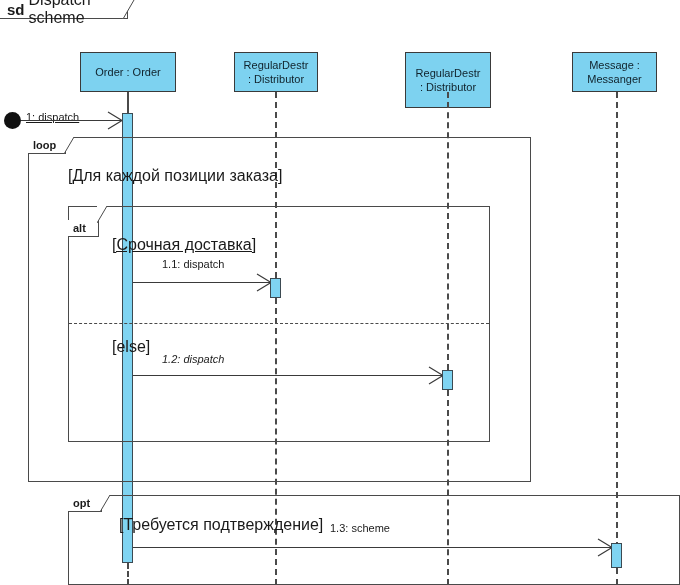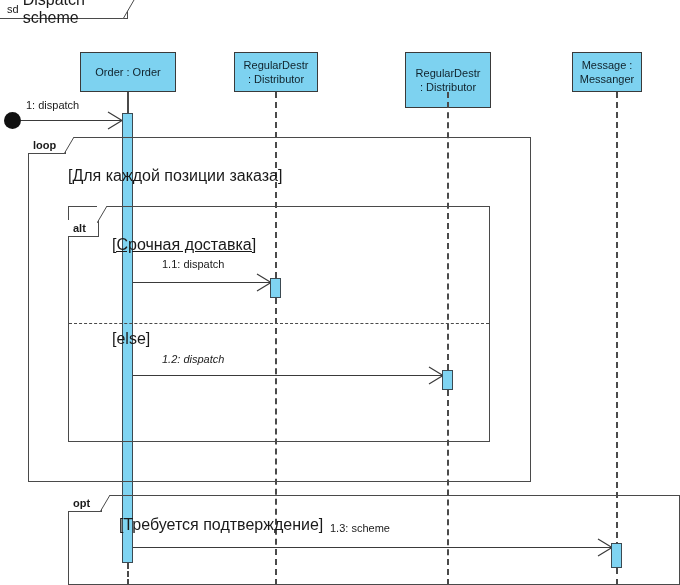--- a/index.html
+++ b/index.html
@@ -11,21 +11,21 @@
   }
   .abs{position:absolute;}
 
   
   #frame-tab{
     left:0;top:0;width:128px;height:19px;
     border-right:1px solid #4a4a4a;border-bottom:1px solid #4a4a4a;
     background:#fff;box-sizing:border-box;
     display:flex;align-items:center;padding-left:7px;gap:4px;
   }
-  #frame-tab .kw{font-weight:normal;font-size:11px;}
+  #frame-tab .kw{font-weight:bold;font-size:15px;}
   #frame-tab .nm{font-size:16px;}
   #frame-tab-corner{
     left:121px;top:0;width:14px;height:20px;overflow:hidden;
   }
   #frame-tab-corner svg{display:block;}
 
   
   .ll-head{
     box-sizing:border-box;
     background:#7dd2f0;border:1px solid #3a3a3a;
@@ -87,39 +87,39 @@
   <span>Order : Order</span>
 </div>
 <div class="abs ll-head" style="left:234px;top:52px;width:84px;height:40px;">
   <span>RegularDestr</span>
   <span>: Distributor</span>
 </div>
 <div class="abs ll-head" style="left:405px;top:52px;width:86px;height:56px;">
   <span>RegularDestr</span>
   <span>: Distributor</span>
 </div>
-<div class="abs ll-head" style="left:572px;top:52px;width:70px;height:40px;">
+<div class="abs ll-head" style="left:572px;top:52px;width:85px;height:40px;">
   <span>Message :</span>
   <span>Messanger</span>
 </div>
 
 <div class="abs ll-line solidtop" style="left:127px;top:92px;height:22px;"></div>
 <div class="abs ll-line" style="left:127px;top:563px;height:22px;"></div>
 
 <div class="abs ll-line" style="left:275px;top:92px;height:186px;"></div>
 <div class="abs ll-line" style="left:275px;top:298px;height:287px;"></div>
 
 <div class="abs ll-line" style="left:447px;top:92px;height:278px;"></div>
 <div class="abs ll-line" style="left:447px;top:390px;height:195px;"></div>
 
 <div class="abs ll-line" style="left:616px;top:92px;height:456px;"></div>
 <div class="abs ll-line" style="left:616px;top:568px;height:17px;"></div>
 
 <div class="abs" id="start-node" style="left:4px;top:112px;"></div>
-<div class="abs msg-label" style="left:26px;top:99px;">1: dispatch</div>
+<div class="abs msg-label" style="left:26px;top:111px;text-decoration:underline;">1: dispatch</div>
 <div class="abs msg-line" style="left:21px;top:120px;width:101px;"></div>
 <div class="abs arrow-open" style="left:104px;top:111px;">
   <svg width="20" height="19" viewBox="0 0 20 19">
     <path d="M4,1 L18,9.5 L4,18" fill="none" stroke="#3a3a3a" stroke-width="1.2"></path>
   </svg>
 </div>
 
 <div class="abs act" style="left:122px;top:113px;width:11px;height:450px;"></div>
 
 <div class="abs frag" style="left:28px;top:137px;width:503px;height:345px;"></div>
@@ -136,21 +136,21 @@
 <div class="abs frag-label" style="left:68px;top:220px;width:31px;">alt</div>
 <div class="abs frag-corner" style="left:97px;top:206px;width:11px;height:18px;">
   <svg width="11" height="18" viewBox="0 0 11 18">
     <path d="M0,0 L10,0 L0,17" fill="#ffffff" stroke="none"></path>
     <path d="M10,0 L0,17" stroke="#4a4a4a" stroke-width="1" fill="none"></path>
   </svg>
 </div>
 <div class="abs guard" style="left:112px;top:236px;text-decoration:underline;">[Срочная доставка]</div>
 
 <div class="abs frag-div" style="left:69px;top:323px;width:420px;"></div>
-<div class="abs guard" style="left:112px;top:330px;">[else]</div>
+<div class="abs guard" style="left:112px;top:338px;">[else]</div>
 
 <div class="abs msg-label" style="left:162px;top:258px;">1.1: dispatch</div>
 <div class="abs msg-line" style="left:133px;top:282px;width:137px;"></div>
 <div class="abs arrow-open" style="left:253px;top:273px;">
   <svg width="20" height="19" viewBox="0 0 20 19">
     <path d="M4,1 L18,9.5 L4,18" fill="none" stroke="#3a3a3a" stroke-width="1.2"></path>
   </svg>
 </div>
 <div class="abs act" style="left:270px;top:278px;width:11px;height:20px;"></div>
 

